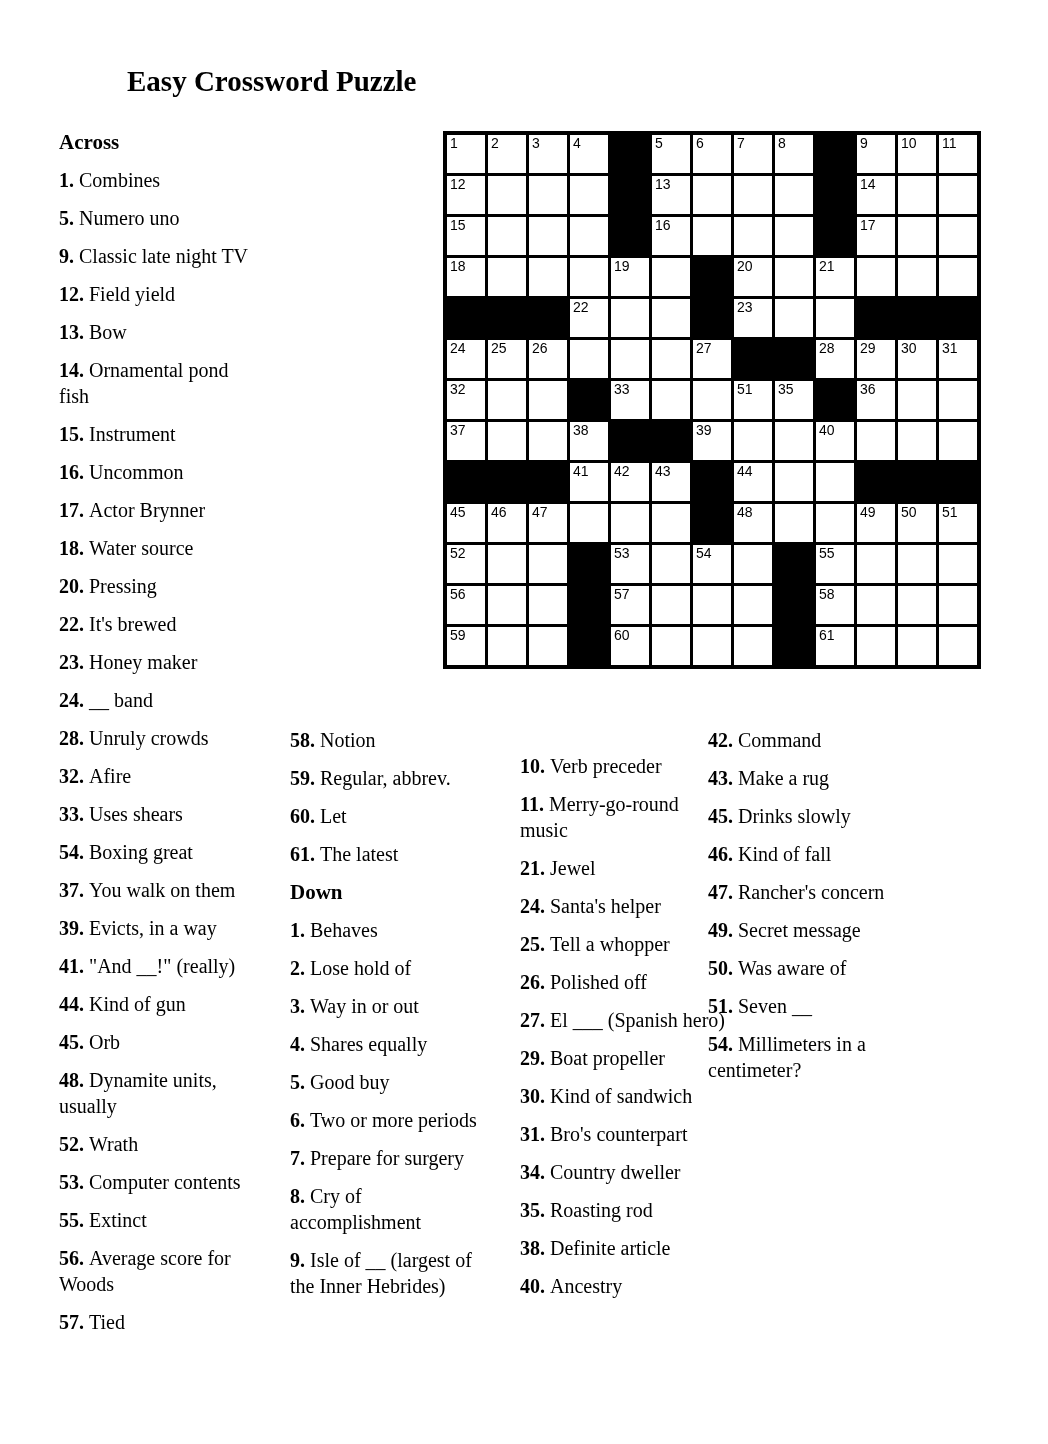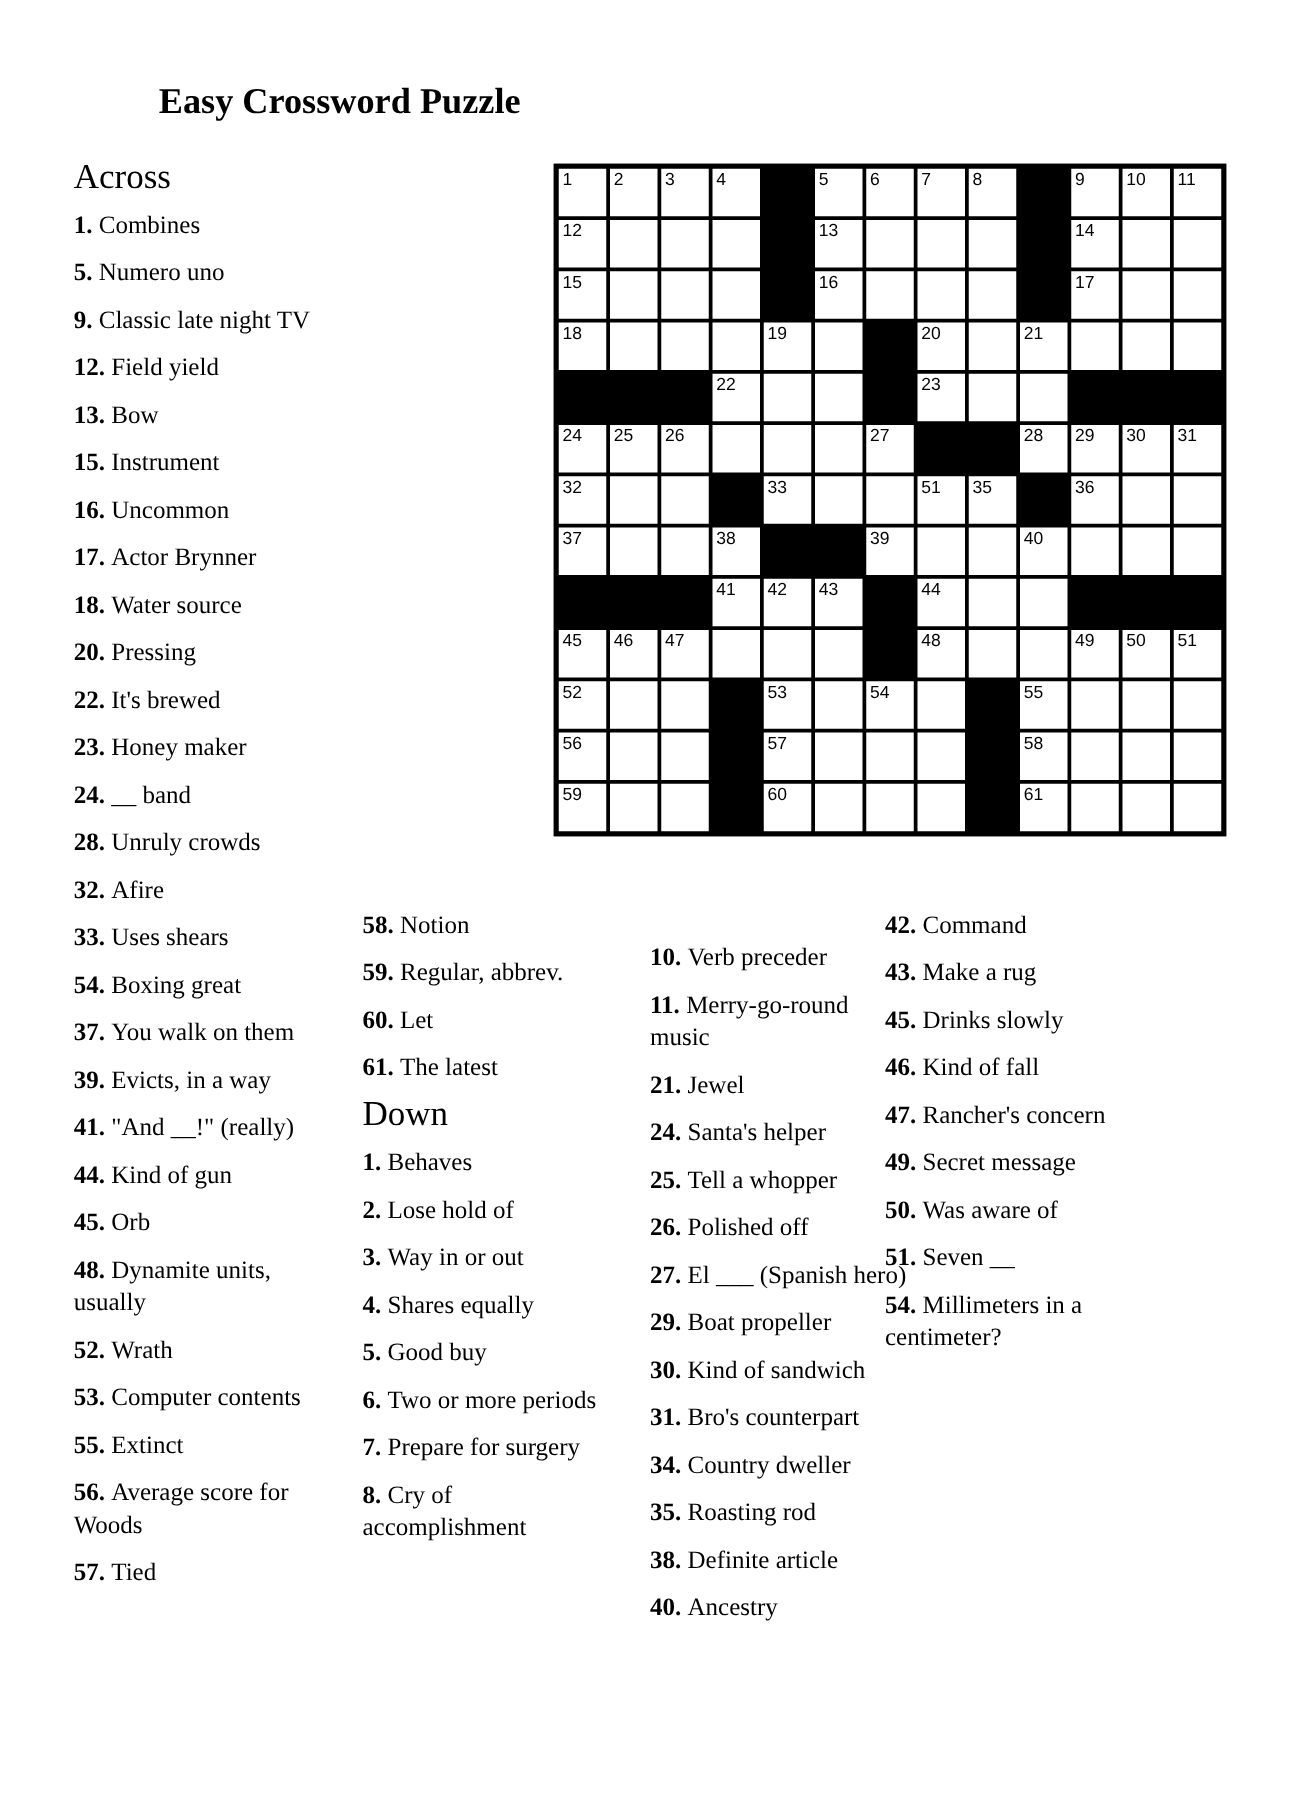--- a/index.html
+++ b/index.html
@@ -46,22 +46,22 @@
     color: #000000;
   }
   
   .clue-col { position: absolute; }
   #col0 { left: 59px;  top: 129px; width: 201px; }
   #col1 { left: 290px; top: 727px; width: 198px; }
   #col2 { left: 520px; top: 727px; width: 209px; margin-top: 26px; }
   #col3 { left: 708px; top: 727px; width: 203px; }
   .clue-header {
     margin: 0 0 12px 0;
-    font-size: 28px;
-    font-weight: normal;
+    font-size: 21px;
+    font-weight: bold;
     line-height: 26px;
   }
   .clue-header:not(:first-child) { margin-top: 11px; }
   .clue {
     margin: 0 0 12px 0;
     font-size: 20px;
     line-height: 26px;
   }
   .clue b { font-weight: bold; }
 </style>
@@ -363,20 +363,21 @@
       <div class="cell"></div>
       <div class="cell"></div>
     </div>
   <div class="clue-col" id="col0">
       <h2 class="clue-header">Across</h2>
       <p class="clue"><b>1.</b><span>&nbsp;Combines</span></p>
       <p class="clue"><b>5.</b><span>&nbsp;Numero uno</span></p>
       <p class="clue"><b>9.</b><span>&nbsp;Classic late night TV</span></p>
       <p class="clue"><b>12.</b><span>&nbsp;Field yield</span></p>
       <p class="clue"><b>13.</b><span>&nbsp;Bow</span></p>
+      <p class="clue"><b>14.</b><span>&nbsp;Ornamental pond fish</span></p>
       <p class="clue"><b>15.</b><span>&nbsp;Instrument</span></p>
       <p class="clue"><b>16.</b><span>&nbsp;Uncommon</span></p>
       <p class="clue"><b>17.</b><span>&nbsp;Actor Brynner</span></p>
       <p class="clue"><b>18.</b><span>&nbsp;Water source</span></p>
       <p class="clue"><b>20.</b><span>&nbsp;Pressing</span></p>
       <p class="clue"><b>22.</b><span>&nbsp;It's brewed</span></p>
       <p class="clue"><b>23.</b><span>&nbsp;Honey maker</span></p>
       <p class="clue"><b>24.</b><span>&nbsp;__ band</span></p>
       <p class="clue"><b>28.</b><span>&nbsp;Unruly crowds</span></p>
       <p class="clue"><b>32.</b><span>&nbsp;Afire</span></p>
@@ -401,20 +402,21 @@
       <p class="clue"><b>61.</b><span>&nbsp;The latest</span></p>
       <h2 class="clue-header">Down</h2>
       <p class="clue"><b>1.</b><span>&nbsp;Behaves</span></p>
       <p class="clue"><b>2.</b><span>&nbsp;Lose hold of</span></p>
       <p class="clue"><b>3.</b><span>&nbsp;Way in or out</span></p>
       <p class="clue"><b>4.</b><span>&nbsp;Shares equally</span></p>
       <p class="clue"><b>5.</b><span>&nbsp;Good buy</span></p>
       <p class="clue"><b>6.</b><span>&nbsp;Two or more periods</span></p>
       <p class="clue"><b>7.</b><span>&nbsp;Prepare for surgery</span></p>
       <p class="clue"><b>8.</b><span>&nbsp;Cry of accomplishment</span></p>
+      <p class="clue"><b>9.</b><span>&nbsp;Isle of __ (largest of the Inner Hebrides)</span></p>
     </div>
   <div class="clue-col" id="col2">
       <p class="clue"><b>10.</b><span>&nbsp;Verb preceder</span></p>
       <p class="clue"><b>11.</b><span>&nbsp;Merry-go-round music</span></p>
       <p class="clue"><b>21.</b><span>&nbsp;Jewel</span></p>
       <p class="clue"><b>24.</b><span>&nbsp;Santa's helper</span></p>
       <p class="clue"><b>25.</b><span>&nbsp;Tell a whopper</span></p>
       <p class="clue"><b>26.</b><span>&nbsp;Polished off</span></p>
       <p class="clue"><b>27.</b><span>&nbsp;El ___ (Spanish hero)</span></p>
       <p class="clue"><b>29.</b><span>&nbsp;Boat propeller</span></p>

